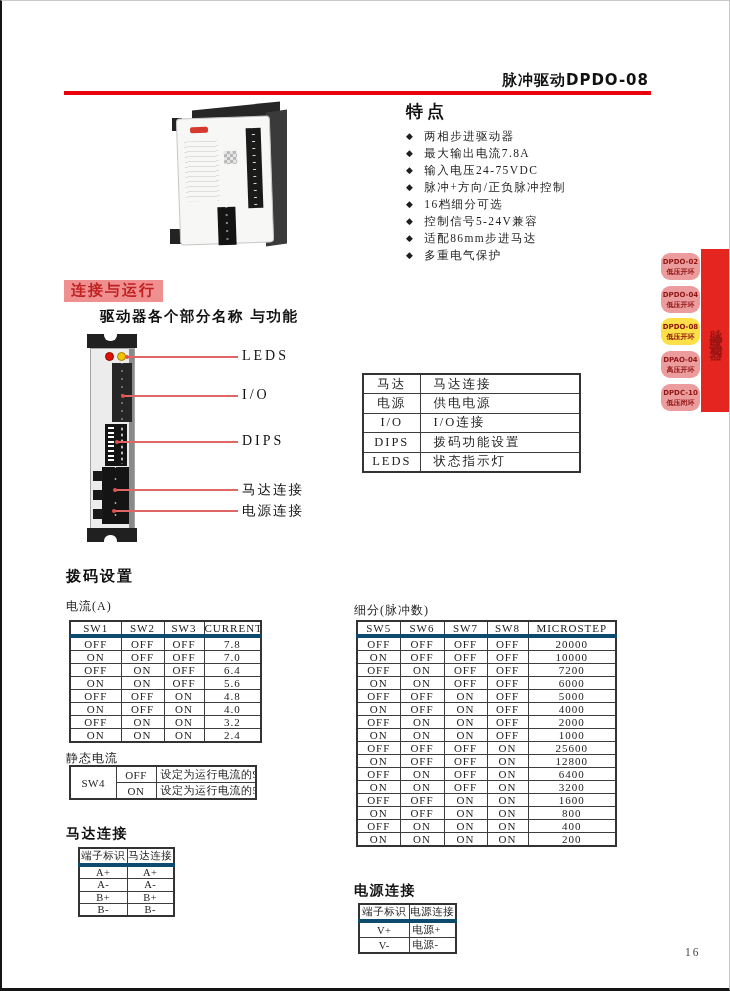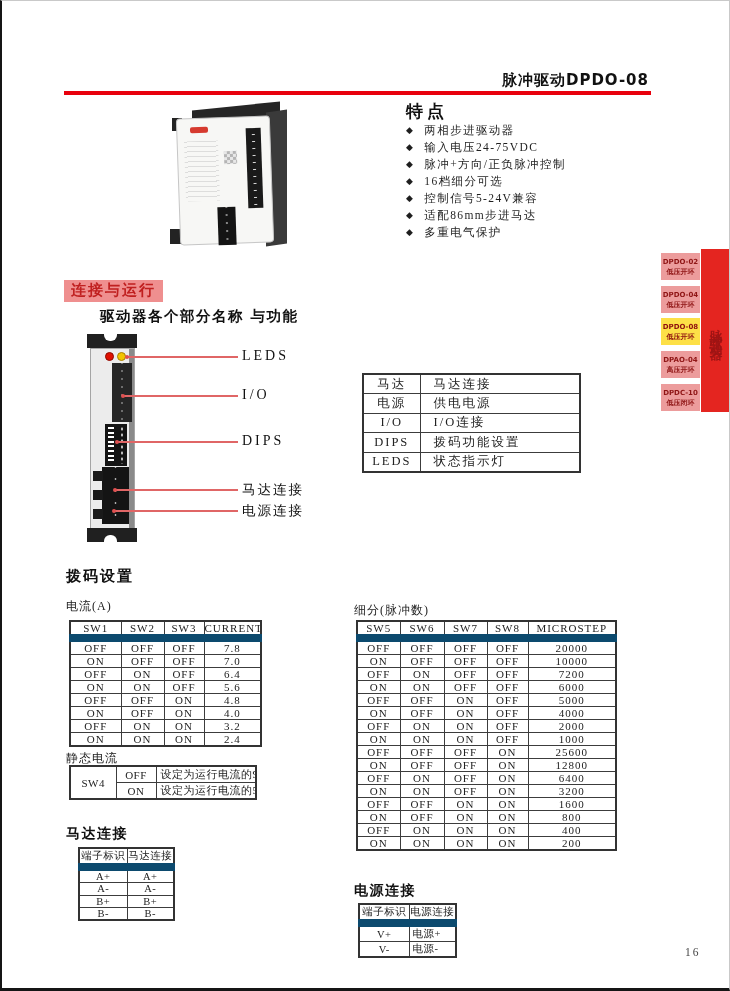--- a/index.html
+++ b/index.html
@@ -30,28 +30,28 @@
   .ph-qr { position:absolute; left:64px; top:50px; width:13px; height:13px; transform:rotate(-2deg);
     background:repeating-conic-gradient(#b5b5b5 0 25%, #e8e8e8 0 50%); background-size:6px 6px; }
   .ph-conn { position:absolute; left:87px; top:27px; width:15px; height:80px; background:#1a1a1a; transform:rotate(-2deg);
     background-image:radial-gradient(#d9d9d9 1px, transparent 1.6px); background-size:100% 7px; background-position:center 3px; }
   .ph-conn2 { position:absolute; left:58px; top:106px; width:18px; height:38px; background:#141414; transform:rotate(-2deg);
     background-image:radial-gradient(#cccccc 1px, transparent 1.6px); background-size:100% 8px; background-position:center 4px; }
 
   
   .features { position:absolute; left:404px; top:99px; width:278px; }
   .feat-title { font-family:"DejaVu Sans","Liberation Sans",sans-serif; font-weight:bold; font-size:17px; letter-spacing:4px; color:#111; }
-  .features ul { list-style:none; margin-top:0; }
+  .features ul { list-style:none; margin-top:6px; }
   .features li { height:17px; font-size:11.5px; letter-spacing:1.4px; color:#1e1e1e; white-space:nowrap; }
   .diamond { display:inline-block; font-size:9px; margin-right:10px; position:relative; top:-1px; color:#1e1e1e; }
 
   
   .side-tab { position:absolute; left:659px; width:39px; height:27px; background:#ec9c9c;
     font-family:"DejaVu Sans","Liberation Sans",sans-serif; font-weight:bold; font-size:7px; line-height:10px;
-    color:#8f1515; text-align:center; padding-top:4px; letter-spacing:0; }
+    color:#8f1515; text-align:center; padding-top:4px; letter-spacing:0;border-radius:9px; }
   .side-tab.active { background:#fde047; color:#8f0f0f; }
   .side-panel { position:absolute; left:699px; top:248px; width:29px; height:163px; background:#e42520;
     display:flex; align-items:center; justify-content:center; }
   .side-panel-label { writing-mode:vertical-rl; font-family:"DejaVu Sans","Liberation Sans",sans-serif;
     font-weight:bold; font-size:13px; letter-spacing:5px; color:#9e1414; }
 
   
   .sec-title { position:absolute; left:62px; top:279px; background:#ef8f8f; color:#c02020;
     font-family:"DejaVu Sans","Liberation Sans",sans-serif; font-weight:bold; font-size:15px; letter-spacing:2px; padding:1px 7px 2px; }
   .sec-sub { position:absolute; left:66px; top:306px; font-family:"DejaVu Sans","Liberation Sans",sans-serif;
@@ -78,21 +78,21 @@
   .d-tab { position:absolute; left:-9px; width:10px; height:10px; background:#1a1a1a; }
   .cline { position:absolute; height:2px; background:#e06666; }
   .cline::before { content:""; position:absolute; left:-2px; top:-1px; width:4px; height:4px; border-radius:50%; background:#df5050; }
   .dlabel { position:absolute; left:156px; font-size:14px; letter-spacing:3px; color:#111; white-space:nowrap; }
   .dlabel.cn { font-size:13.5px; letter-spacing:2px; }
 
   
   table.tbl { position:absolute; border-collapse:collapse; table-layout:fixed; background:#fff;
     font-family:"Liberation Serif","DejaVu Serif",serif; color:#222; border:2px solid #333; }
   .tbl th, .tbl td { border:1px solid #3c3c3c; text-align:center; font-weight:normal; white-space:nowrap; overflow:hidden; padding:0; }
-  .tbl thead tr { border-bottom:8px solid #0c4a6e; }
+  .tbl thead tr { border-bottom:4px solid #0c4a6e; }
 
   .tbl-func { left:360px; top:372px; width:219px; }
   .tbl-func td { height:19.5px; font-size:12.5px; letter-spacing:2px; }
   .tbl-func td:last-child { text-align:left; padding-left:13px; }
 
   .tbl-current { left:67px; top:619px; width:193px; }
   .tbl-current th, .tbl-current td { height:12.9px; font-size:11px; letter-spacing:1px; }
 
   .tbl-micro { left:354px; top:619px; width:261px; }
   .tbl-micro th, .tbl-micro td { height:12.9px; font-size:11px; letter-spacing:1px; }
@@ -128,20 +128,21 @@
     <div class="ph-print"></div>
     <div class="ph-qr"></div>
     <div class="ph-conn"></div>
     <div class="ph-conn2"></div>
   </div>
 
   <div class="features">
     <div class="feat-title">特点</div>
     <ul>
       <li><span class="diamond">◆</span><span>两相步进驱动器</span></li>
+      <li><span class="diamond">◆</span><span>最大输出电流7.8A</span></li>
       <li><span class="diamond">◆</span><span>输入电压24-75VDC</span></li>
       <li><span class="diamond">◆</span><span>脉冲+方向/正负脉冲控制</span></li>
       <li><span class="diamond">◆</span><span>16档细分可选</span></li>
       <li><span class="diamond">◆</span><span>控制信号5-24V兼容</span></li>
       <li><span class="diamond">◆</span><span>适配86mm步进马达</span></li>
       <li><span class="diamond">◆</span><span>多重电气保护</span></li>
     </ul>
   </div>
 
   <div class="side-tab" style="top:252px">

